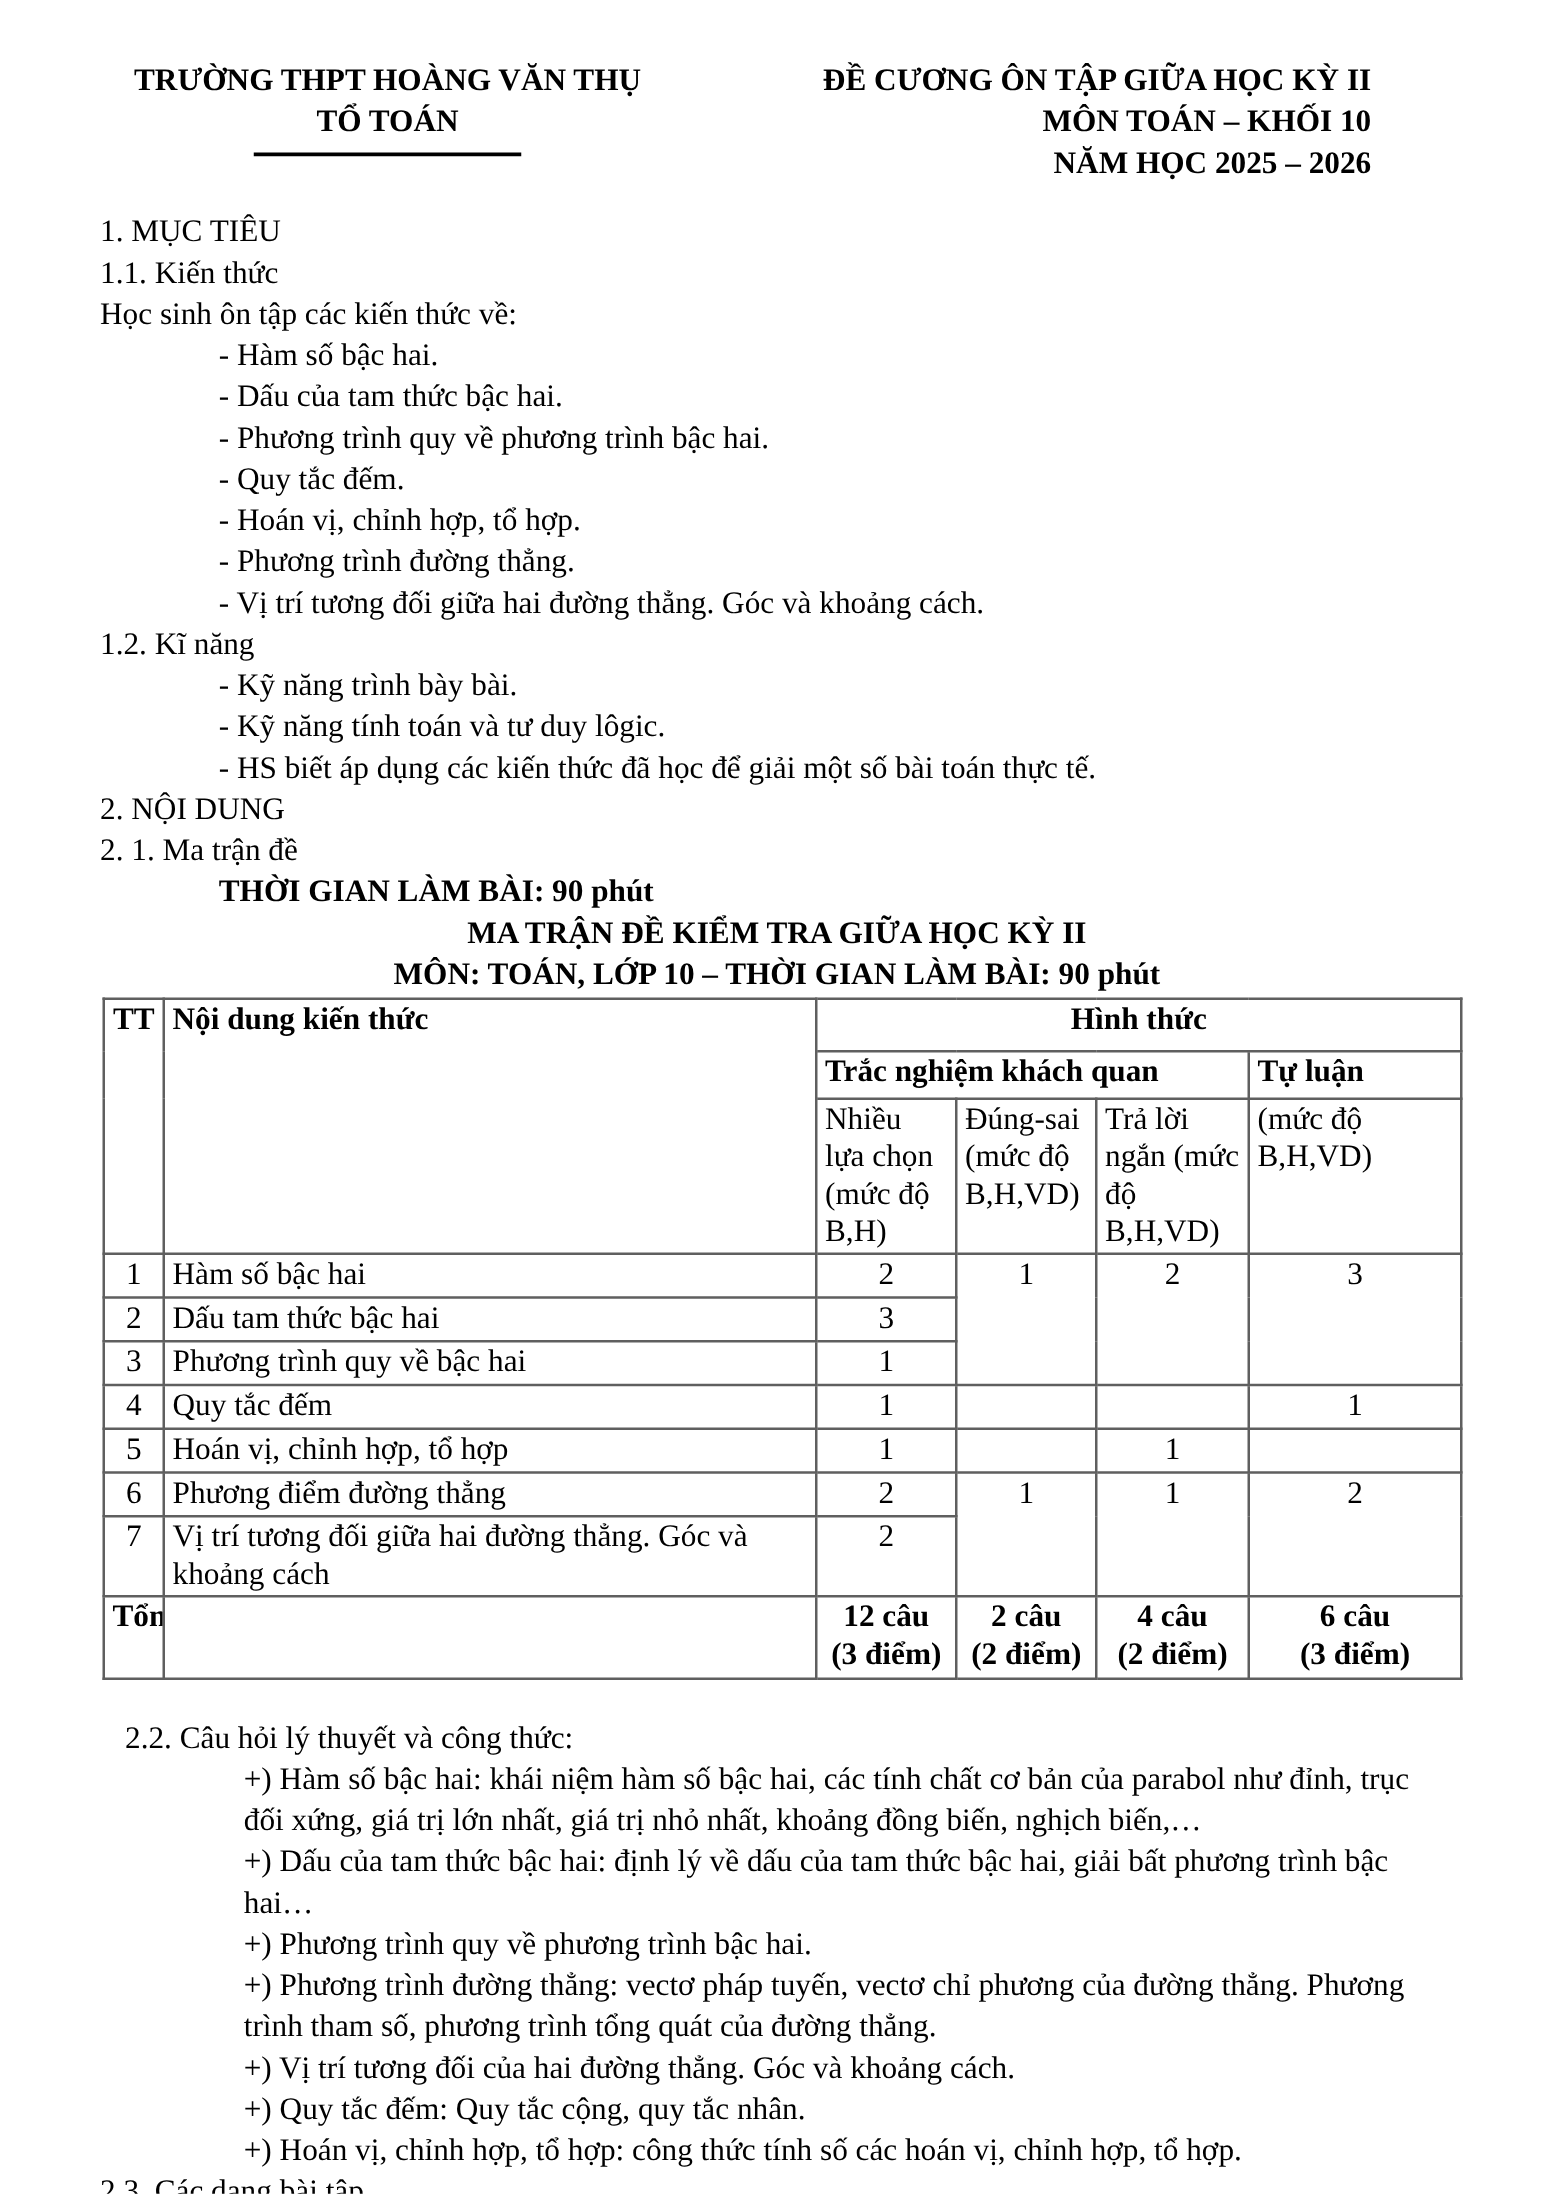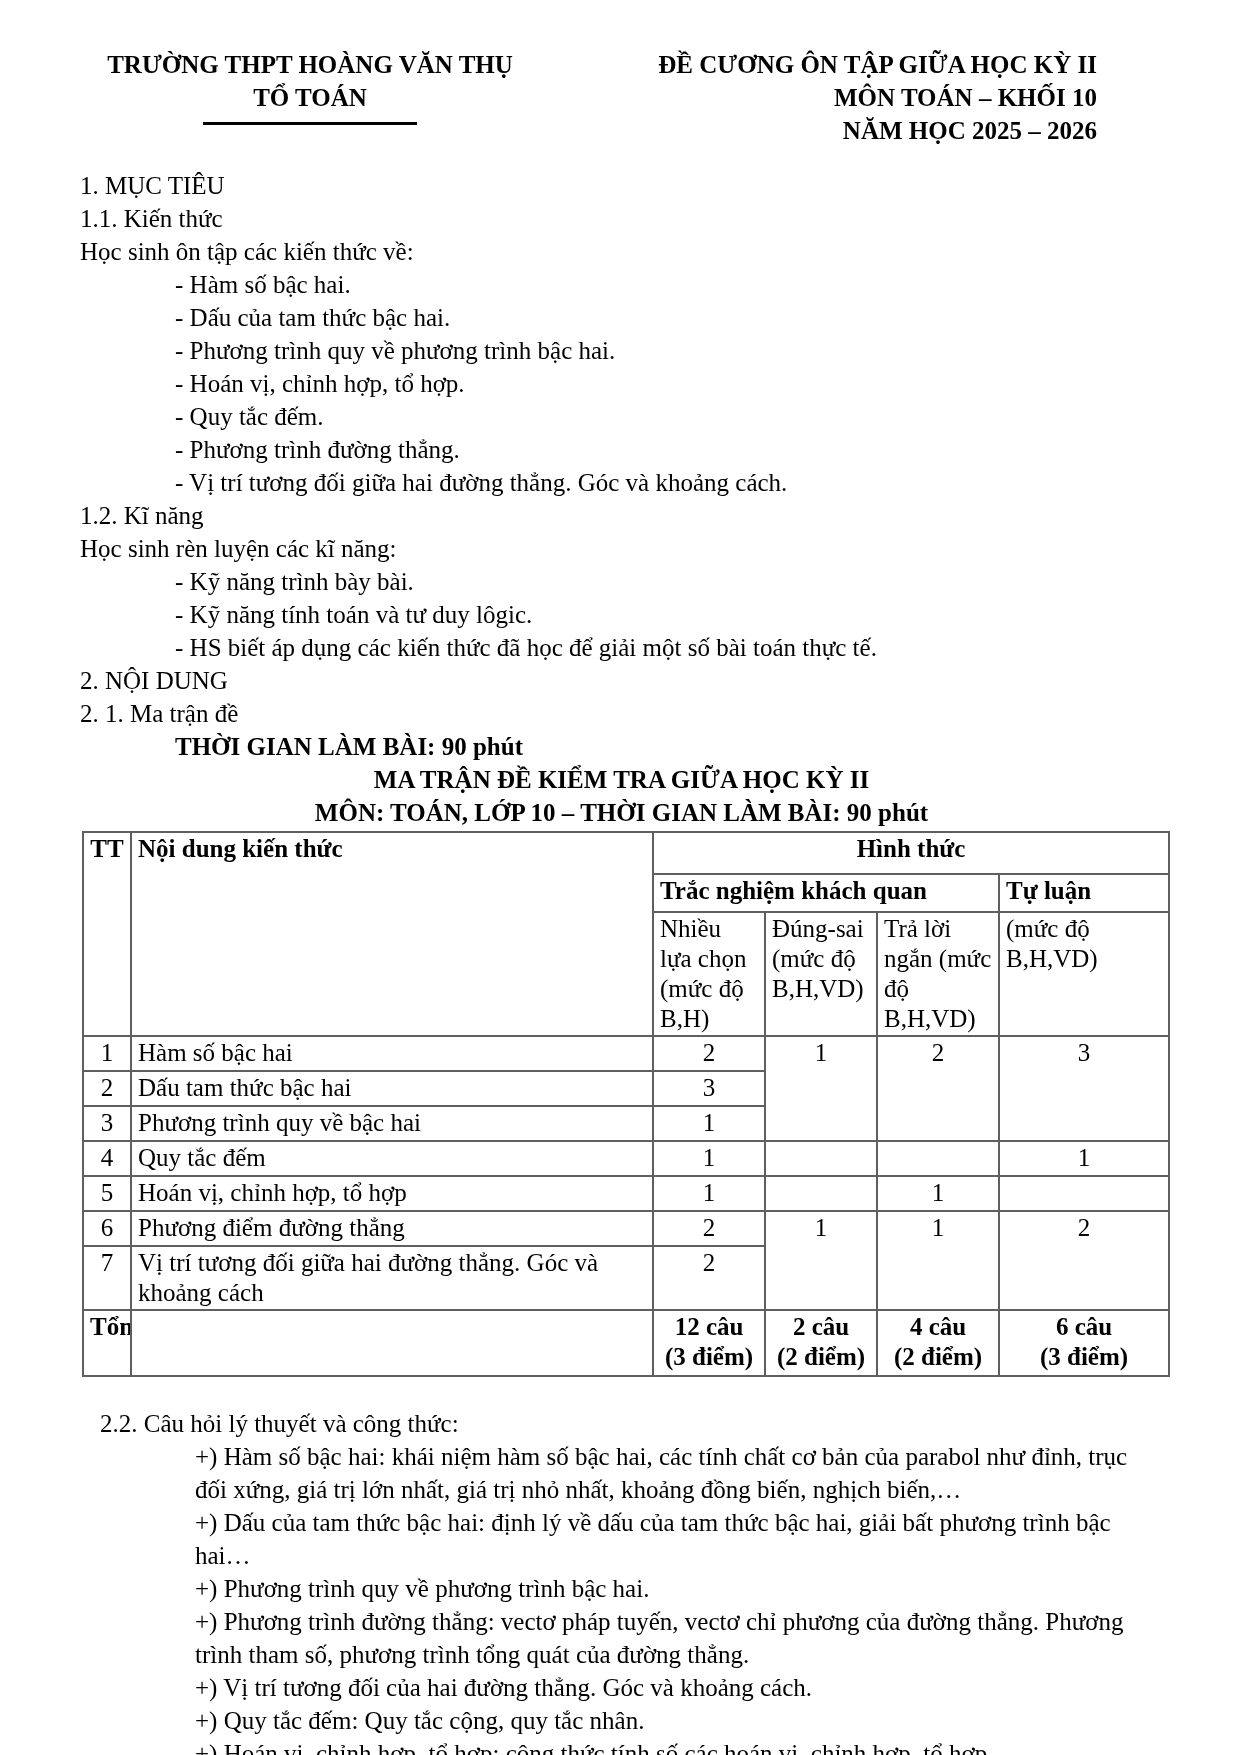--- a/index.html
+++ b/index.html
@@ -53,26 +53,25 @@
       <div class="b">NĂM HỌC 2025 – 2026</div>
     </div>
   </div>
 
   <div class="heading">1. MỤC TIÊU</div>
   <div class="heading">1.1. Kiến thức</div>
   <div>Học sinh ôn tập các kiến thức về:</div>
   <div class="li">- Hàm số bậc hai.</div>
   <div class="li">- Dấu của tam thức bậc hai.</div>
   <div class="li">- Phương trình quy về phương trình bậc hai.</div>
+  <div class="li">- Quy tắc đếm.</div>
   <div class="li">- Hoán vị, chỉnh hợp, tổ hợp.</div>
-  <div class="li">- Quy tắc đếm.</div>
   <div class="li">- Phương trình đường thẳng.</div>
   <div class="li">- Vị trí tương đối giữa hai đường thẳng. Góc và khoảng cách.</div>
   <div class="heading">1.2. Kĩ năng</div>
-  <div>Học sinh rèn luyện các kĩ năng:</div>
   <div class="li">- Kỹ năng trình bày bài.</div>
   <div class="li">- Kỹ năng tính toán và tư duy lôgic.</div>
   <div class="li">- HS biết áp dụng các kiến thức đã học để giải một số bài toán thực tế.</div>
 
   <div class="heading">2. NỘI DUNG</div>
   <div class="heading">2. 1. Ma trận đề</div>
   <div class="tab">THỜI GIAN LÀM BÀI: 90 phút</div>
   <div class="tbl-title">MA TRẬN ĐỀ KIỂM TRA GIỮA HỌC KỲ II</div>
   <div class="tbl-title">MÔN: TOÁN, LỚP 10 – THỜI GIAN LÀM BÀI: 90 phút</div>
 

